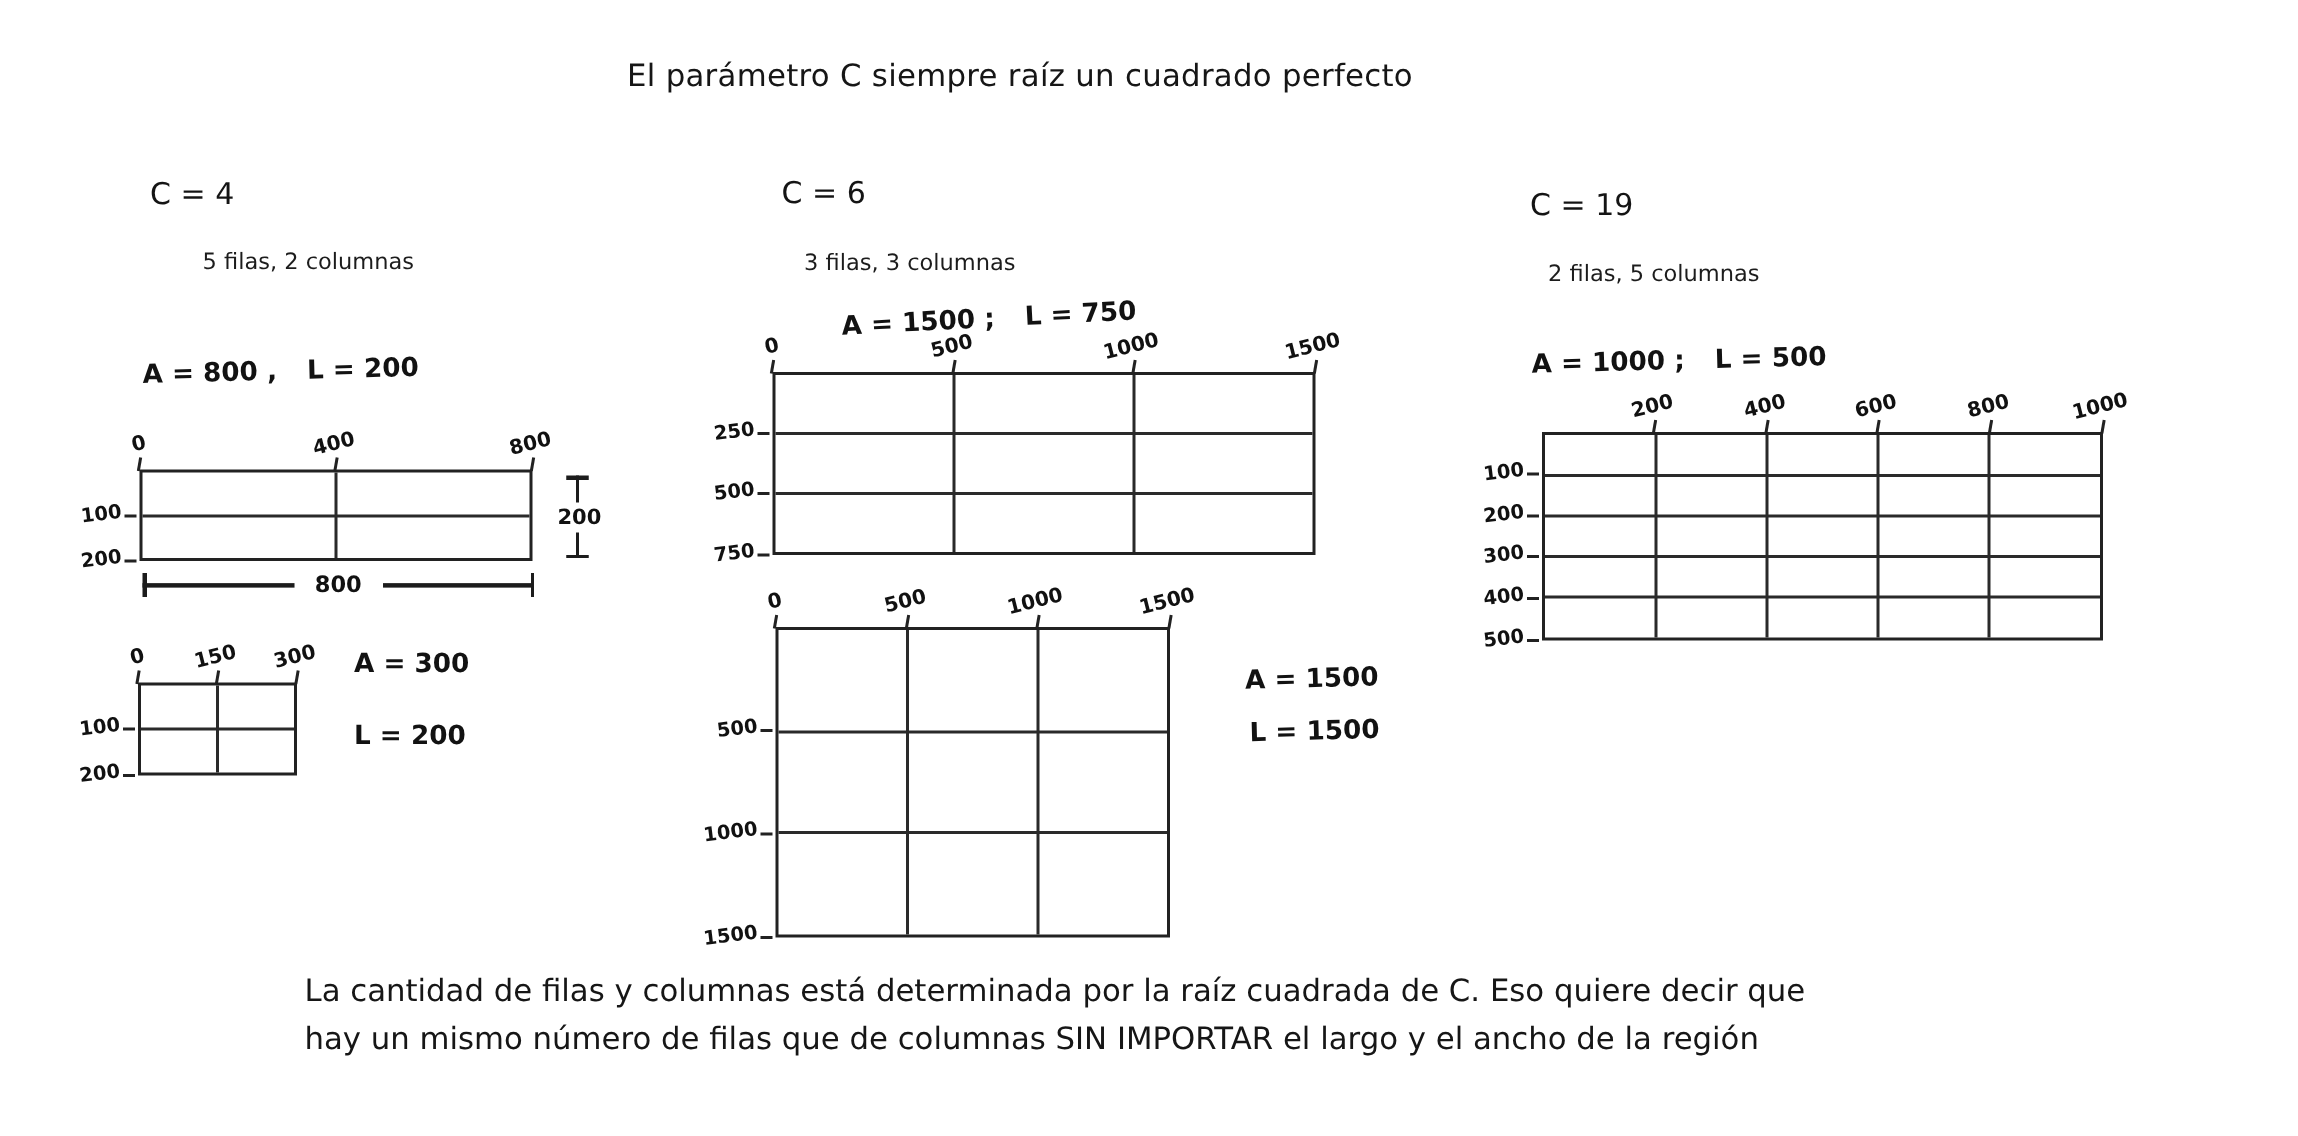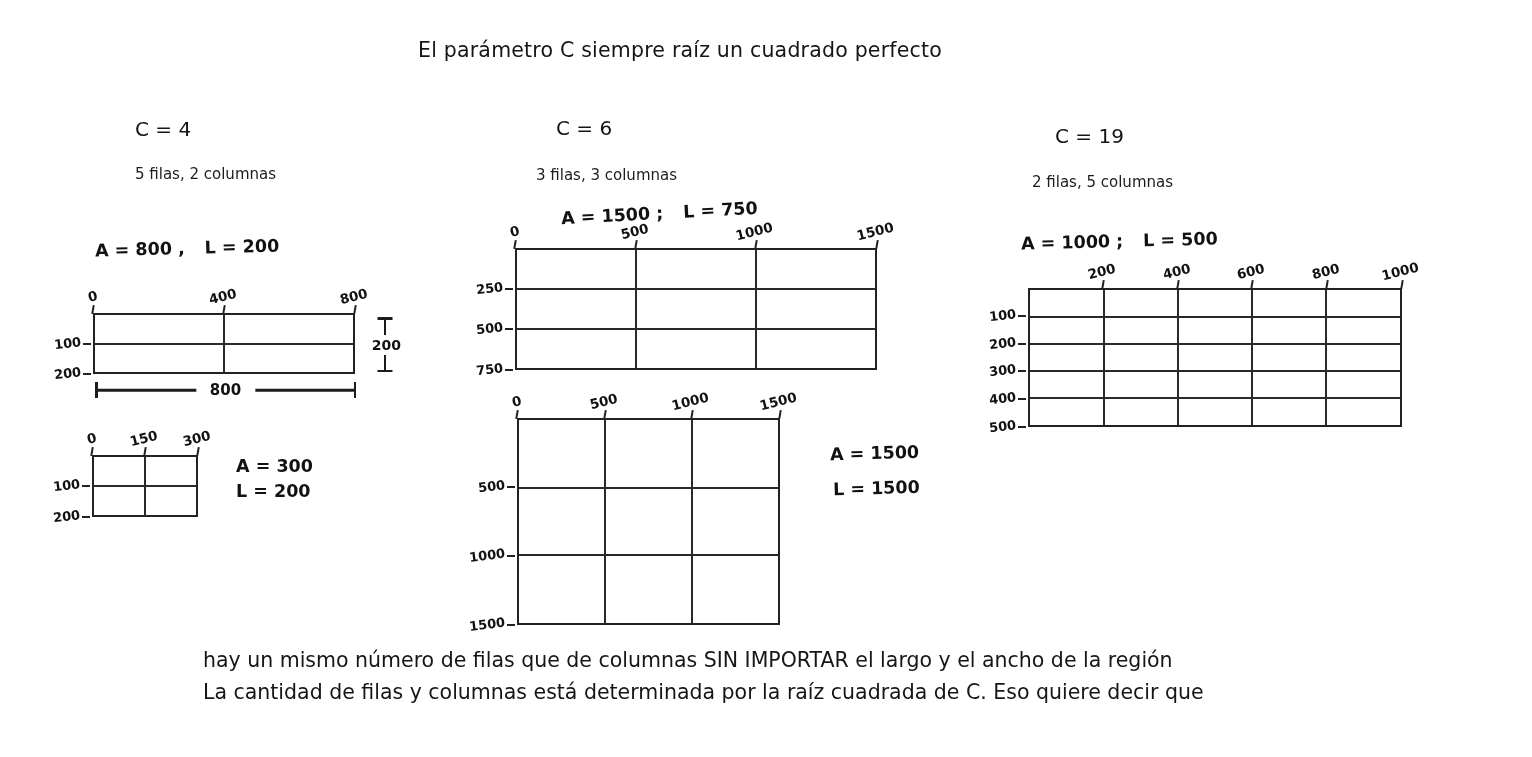--- a/index.html
+++ b/index.html
@@ -10,21 +10,21 @@
     font-family:"DejaVu Sans", sans-serif;
     color:#1b1b1b;
     overflow:hidden;
   }
   .abs{position:absolute;}
   .title{
     font-size:20.5px;
     letter-spacing:.2px;
     color:#161616;
   }
-  .c-label{font-size:20px;color:#141414;margin-left:35px;}
+  .c-label{font-size:20px;color:#141414;}
   .dims-label{font-size:15px;color:#1c1c1c;}
   .formula{font-size:17.5px;font-weight:700;color:#121212;white-space:nowrap;}
   .formula .gap{margin-left:20px;}
   .side-text{font-size:17.5px;font-weight:700;color:#121212;white-space:nowrap;}
   .footer{
     font-size:20.5px;
     line-height:31.5px;
     color:#161616;
     white-space:nowrap;
   }
@@ -138,21 +138,21 @@
         <div class="toptick" style="left: 0%;"></div>
         <div class="toplab" style="left: 50%;">150</div>
         <div class="toptick" style="left: 50%;"></div>
         <div class="toplab" style="left: 100%;">300</div>
         <div class="toptick" style="left: 100%;"></div>
         <div class="leftlab" style="top: 50%;">100</div>
         <div class="lefttick" style="top: 50%;"></div>
         <div class="leftlab" style="top: 100%;">200</div>
         <div class="lefttick" style="top: 100%;"></div>
       </div>
-    <div class="abs side-text" style="left:236px;top:456px;">A = 300</div>
+    <div class="abs side-text" style="left:236px;top:433px;">A = 300</div>
     <div class="abs side-text" style="left:236px;top:481px;">L = 200</div>
   </section>
 
   <section>
     <div class="abs c-label" style="left:521px;top:116px;">C = 6</div>
     <div class="abs dims-label" style="left:536px;top:166px;">3 filas, 3 columnas</div>
     <div class="abs formula" style="left:561px;top:203px;transform:rotate(-3deg);">
       <span>A = 1500 ;</span><span class="gap">L = 750</span>
     </div>
 
@@ -240,17 +240,17 @@
         <div class="leftlab" style="top: 60%;">300</div>
         <div class="lefttick" style="top: 60%;"></div>
         <div class="leftlab" style="top: 80%;">400</div>
         <div class="lefttick" style="top: 80%;"></div>
         <div class="leftlab" style="top: 100%;">500</div>
         <div class="lefttick" style="top: 100%;"></div>
       </div>
   </section>
 
   <div class="abs footer" style="left:203px;top:645px;">
+    <div>La cantidad de filas y columnas está determinada por la raíz cuadrada de C. Eso quiere decir que</div>
     <div>hay un mismo número de filas que de columnas SIN IMPORTAR el largo y el ancho de la región</div>
-    <div>La cantidad de filas y columnas está determinada por la raíz cuadrada de C. Eso quiere decir que</div>
   </div>
 
 </div>
 
 </body></html>

